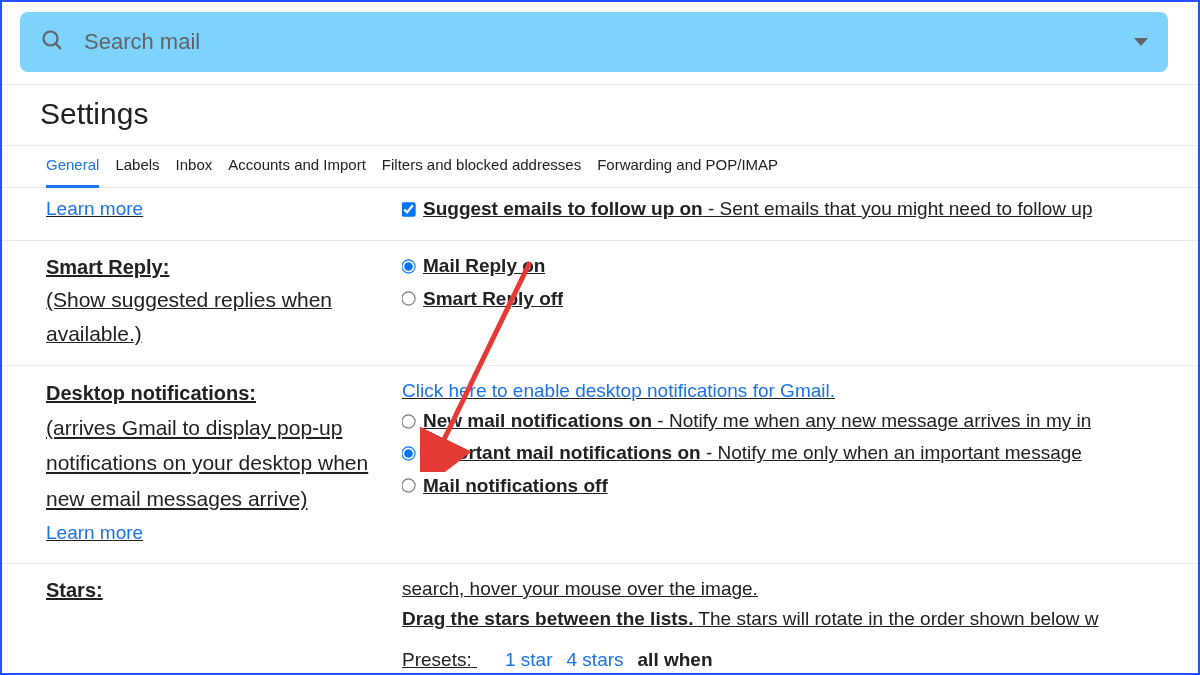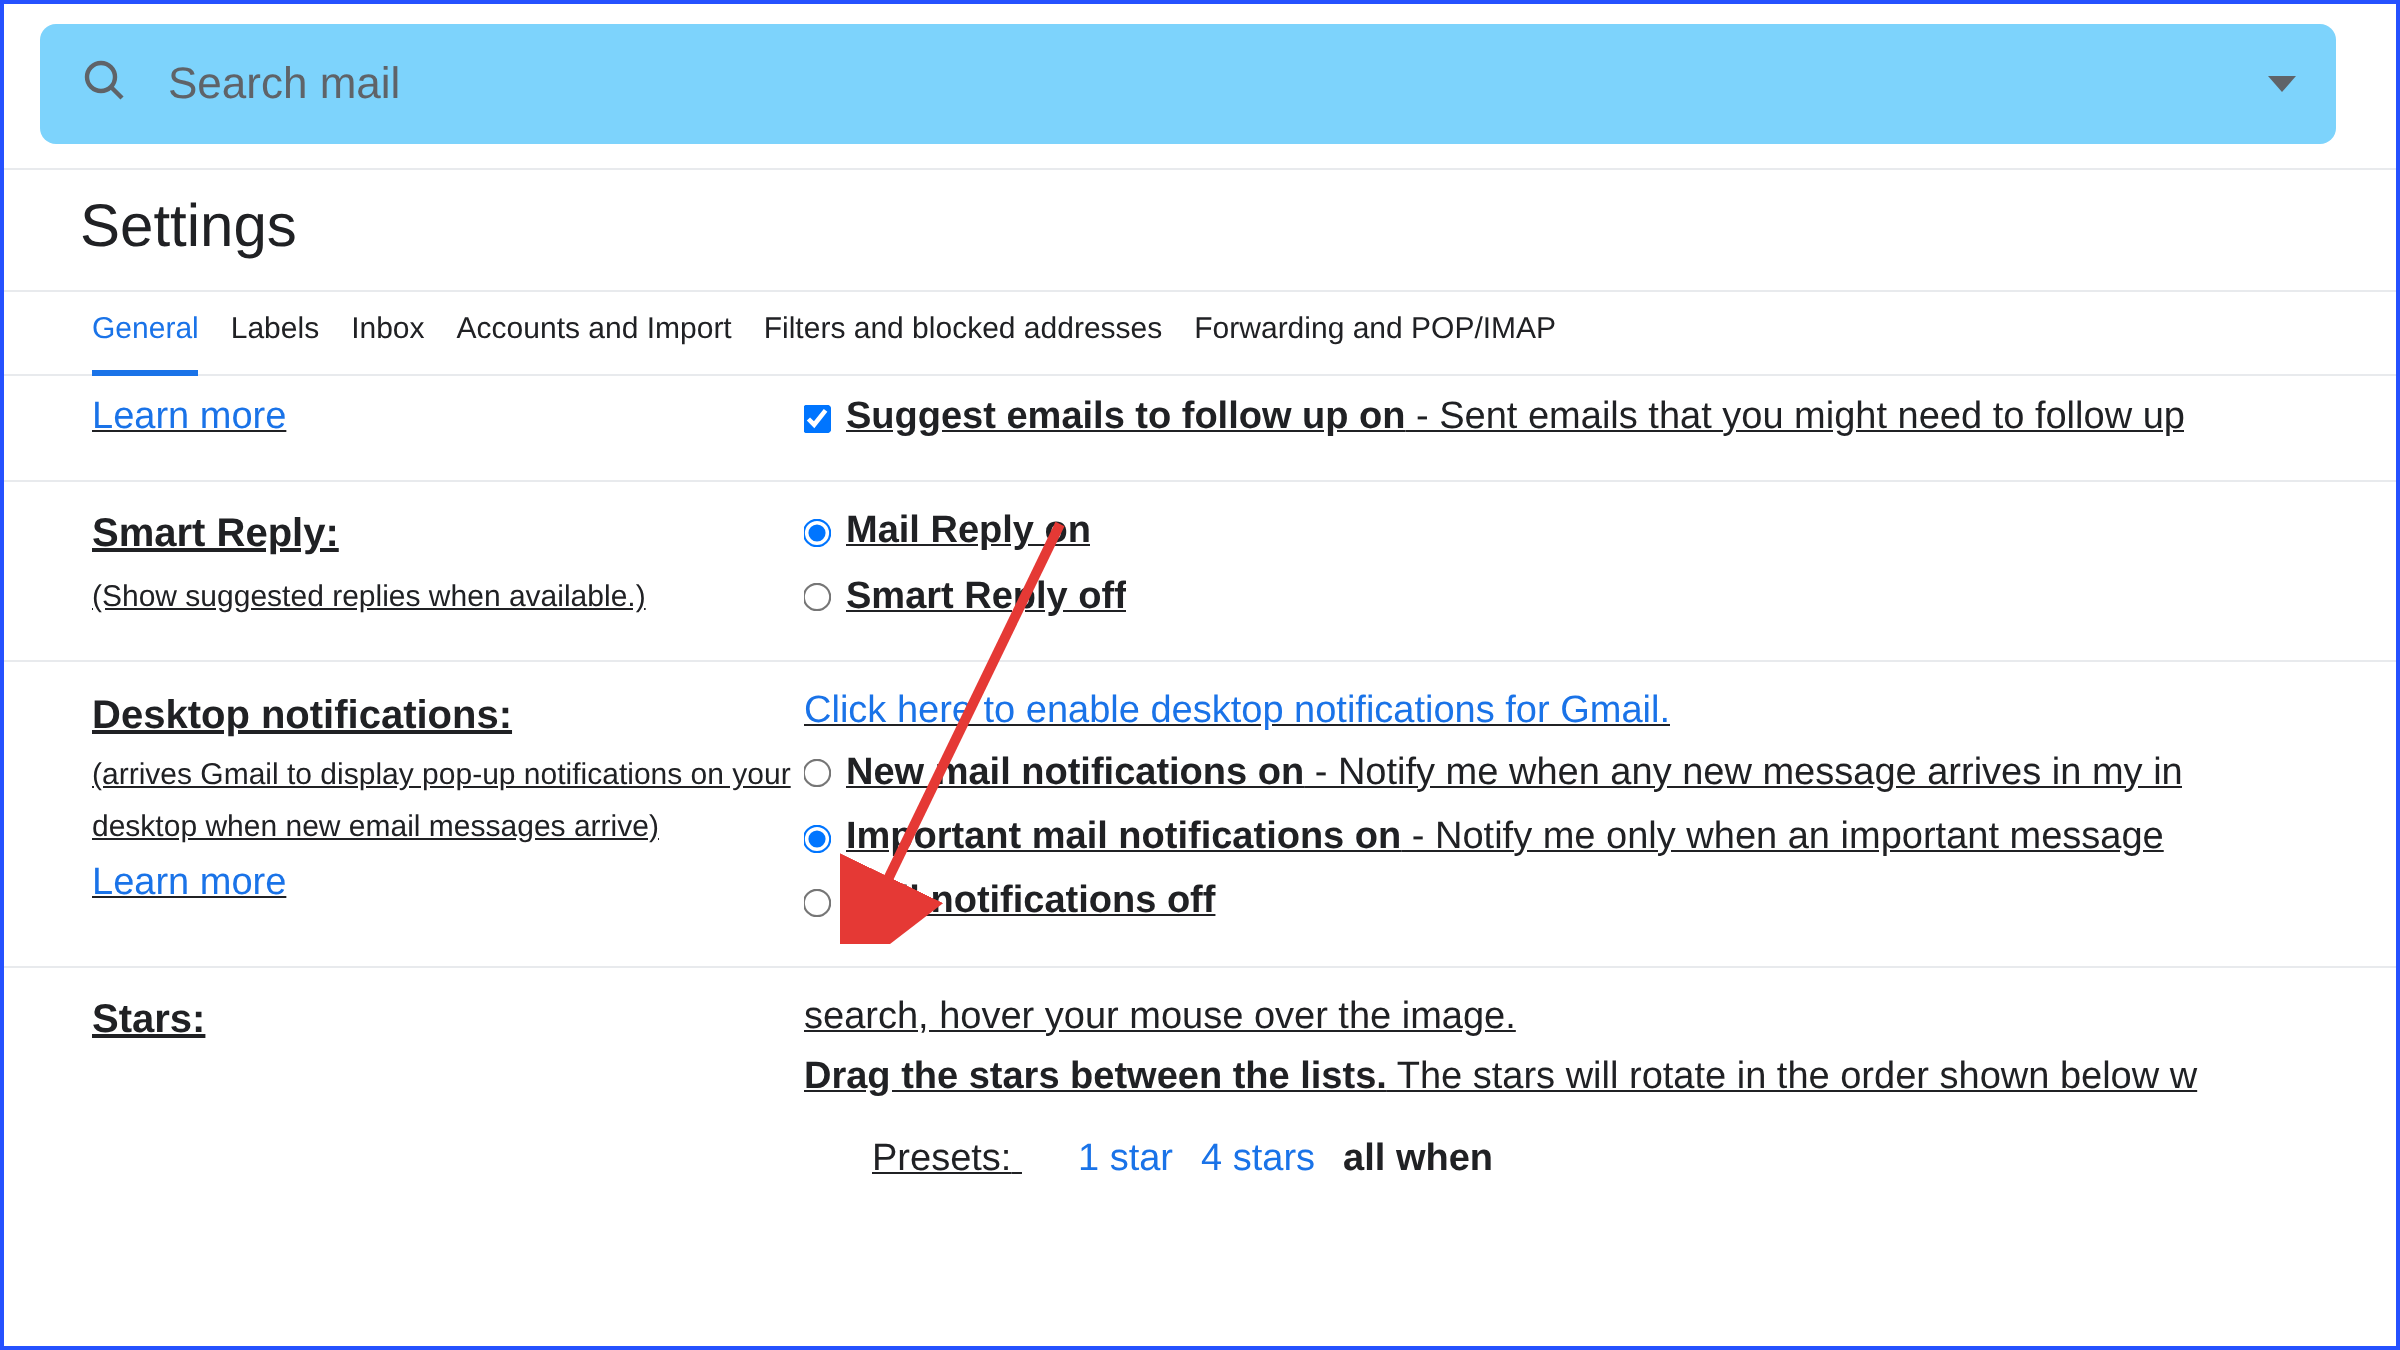--- a/index.html
+++ b/index.html
@@ -80,27 +80,27 @@
     padding-left: 44px;
     padding-right: 6px;
   }
   .row-right {
     flex: 1;
     padding-right: 0;
     white-space: nowrap;
     overflow: hidden;
   }
   .label-title { font-weight: 700; font-size: 20px; }
-  .label-desc { font-size: 15px; color: #202124; }
+  .label-desc { font-size: 21px; color: #202124; }
   .link { color: #1a73e8; cursor: pointer; }
   .ctrl { vertical-align: middle; margin-right: 8px; transform: scale(1.1); }
   .opt { display:flex; align-items:center; margin-bottom:2px;}
   .opt-text { white-space: nowrap; overflow:hidden; }
   b { font-weight: 700; }
-  .presets-row { margin-top: 10px; margin-left: 34px; }
+  .presets-row { margin-top: 10px; }
   .presets-links { display:inline-flex; gap: 14px; margin-left: 28px;}
   .presets-links span.link { font-weight:500; }
   .presets-links span.all { font-weight:700; color:#202124; }
 
   .arrow-overlay {
     position: absolute;
     left: 418px;
     top: 250px;
     pointer-events: none;
   }

